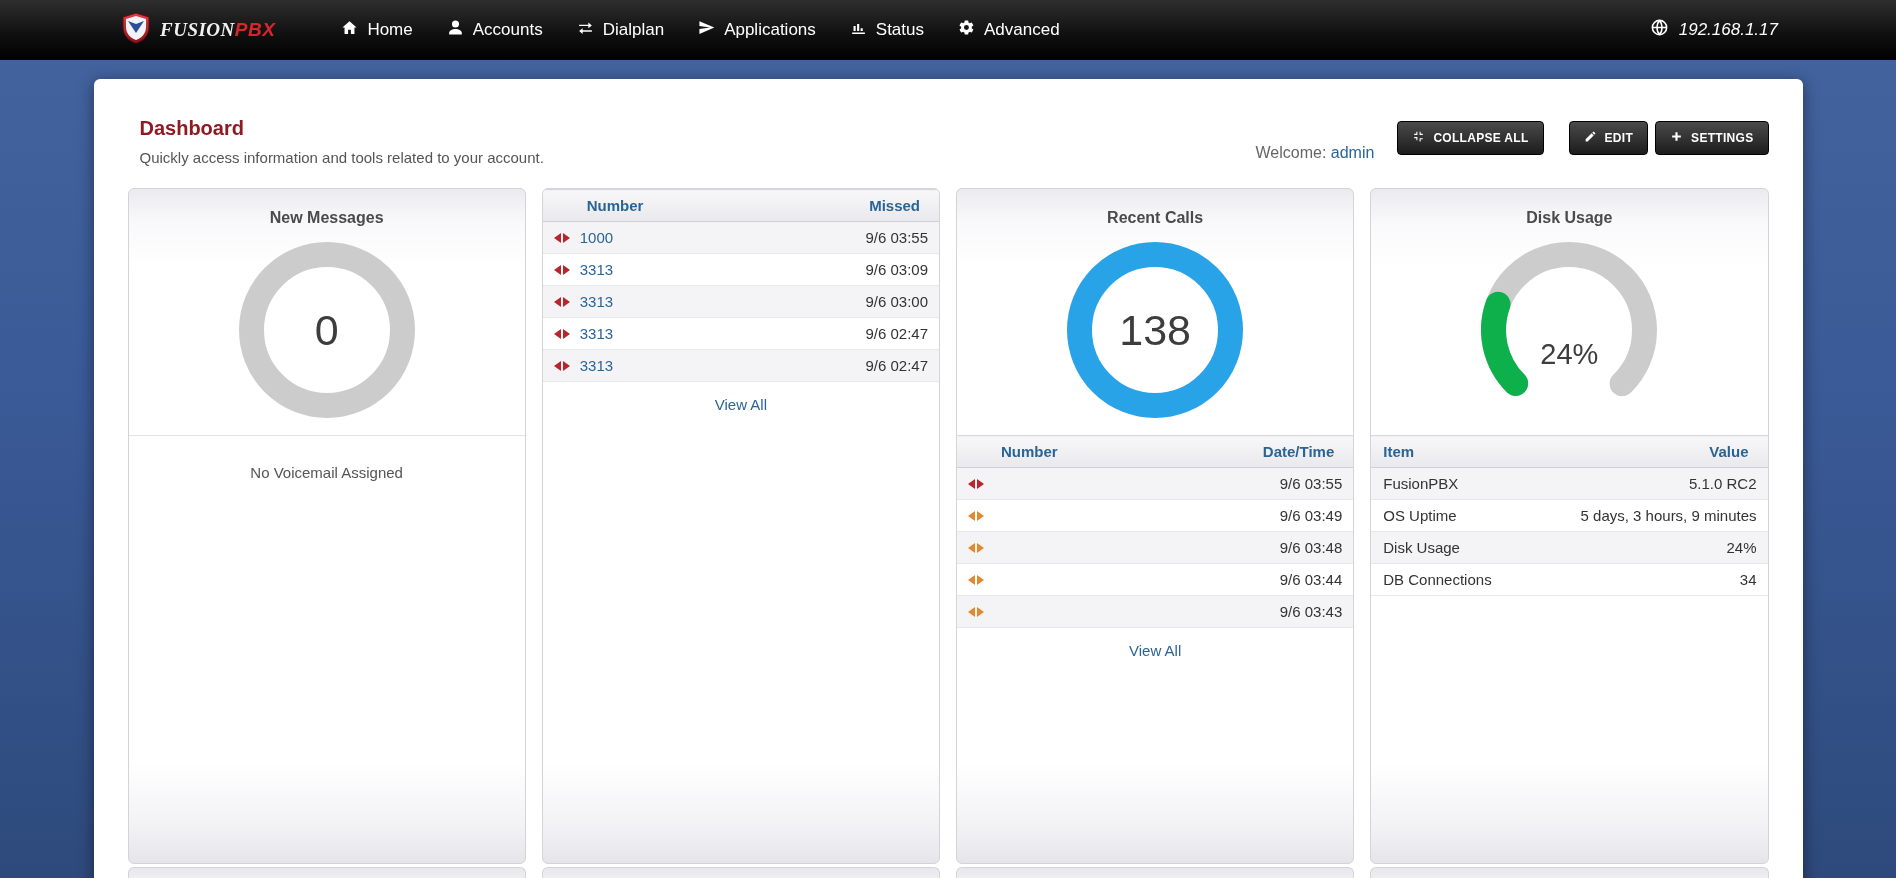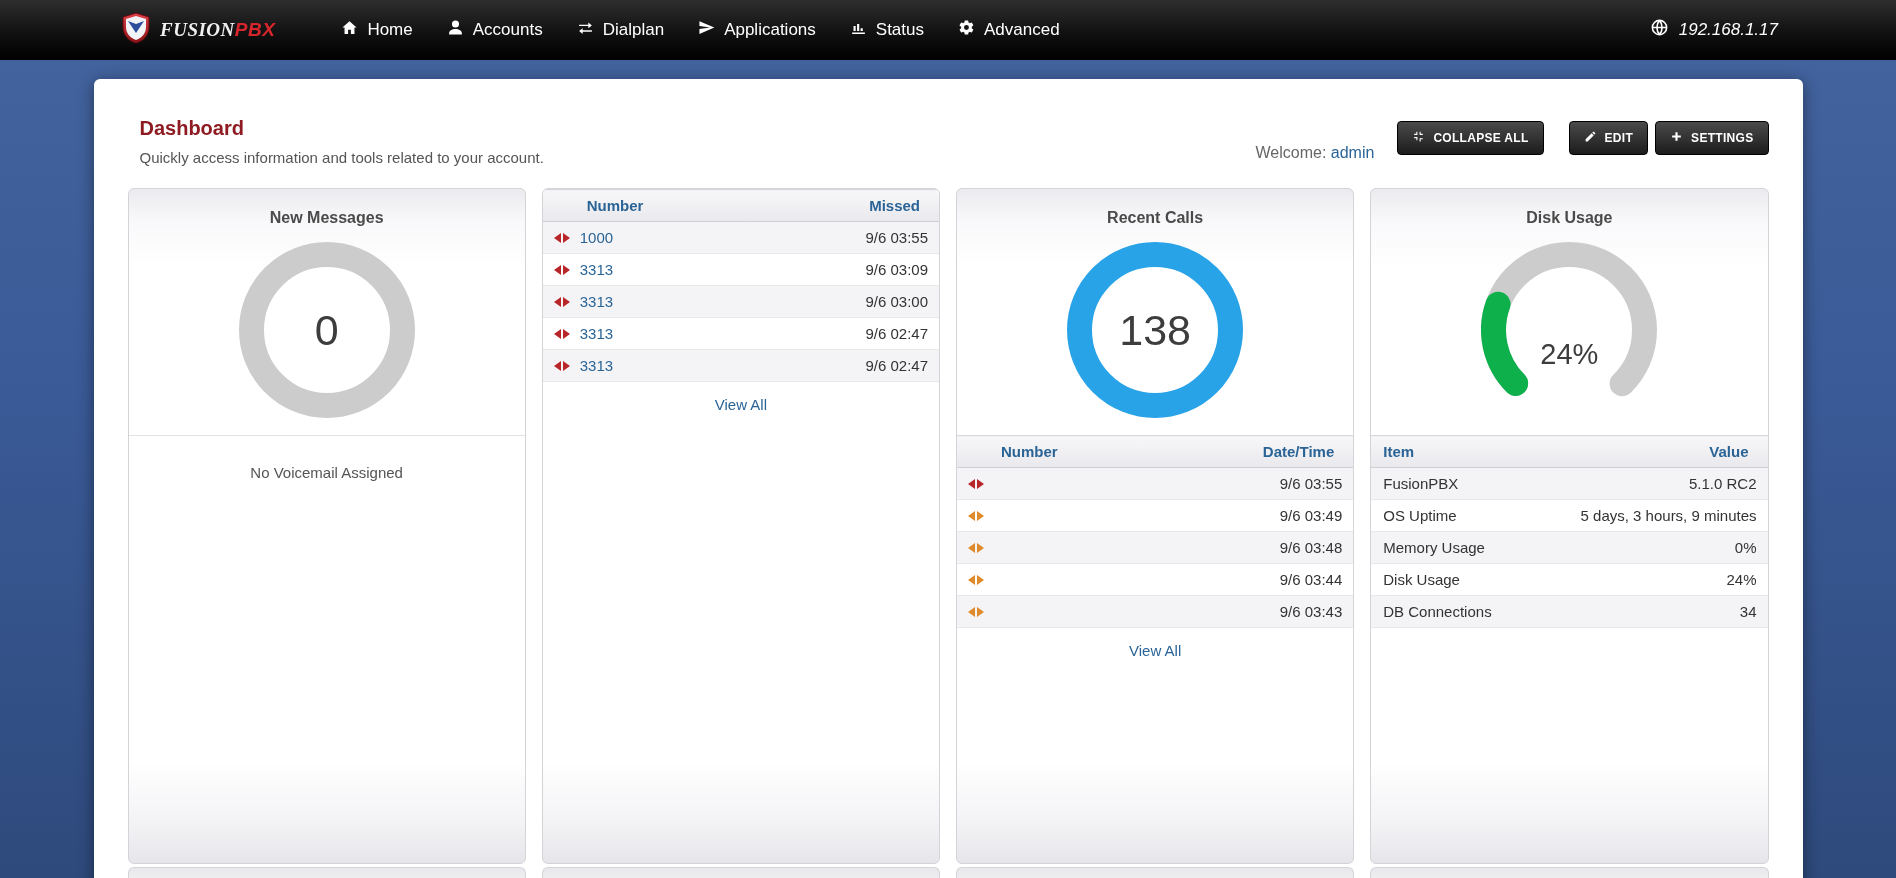--- a/index.html
+++ b/index.html
@@ -346,24 +346,20 @@
         <tbody>
           <tr>
             <td class="c-item">FusionPBX</td>
             <td class="r">5.1.0 RC2</td>
           </tr>
           <tr>
             <td class="c-item">OS Uptime</td>
             <td class="r">5 days, 3 hours, 9 minutes</td>
           </tr>
           <tr>
-            <td class="c-item">Memory Usage</td>
-            <td class="r">0%</td>
-          </tr>
-          <tr>
             <td class="c-item">Disk Usage</td>
             <td class="r">24%</td>
           </tr>
           <tr>
             <td class="c-item">DB Connections</td>
             <td class="r">34</td>
           </tr>
         </tbody>
       </table>
     </div>

